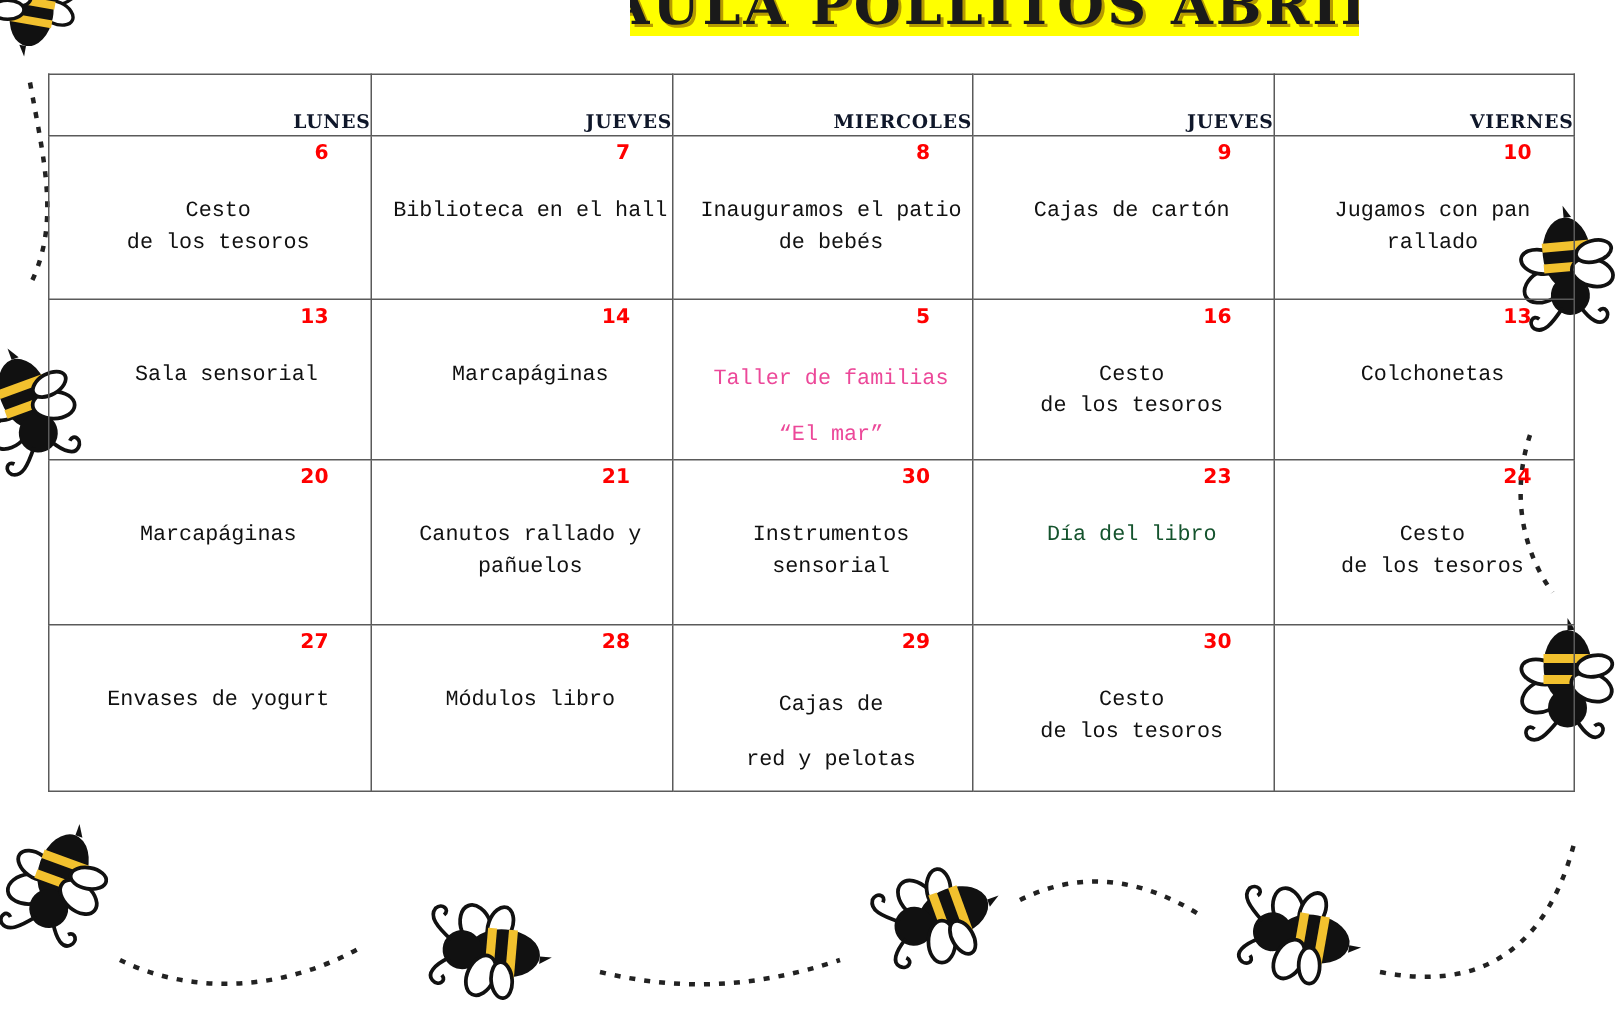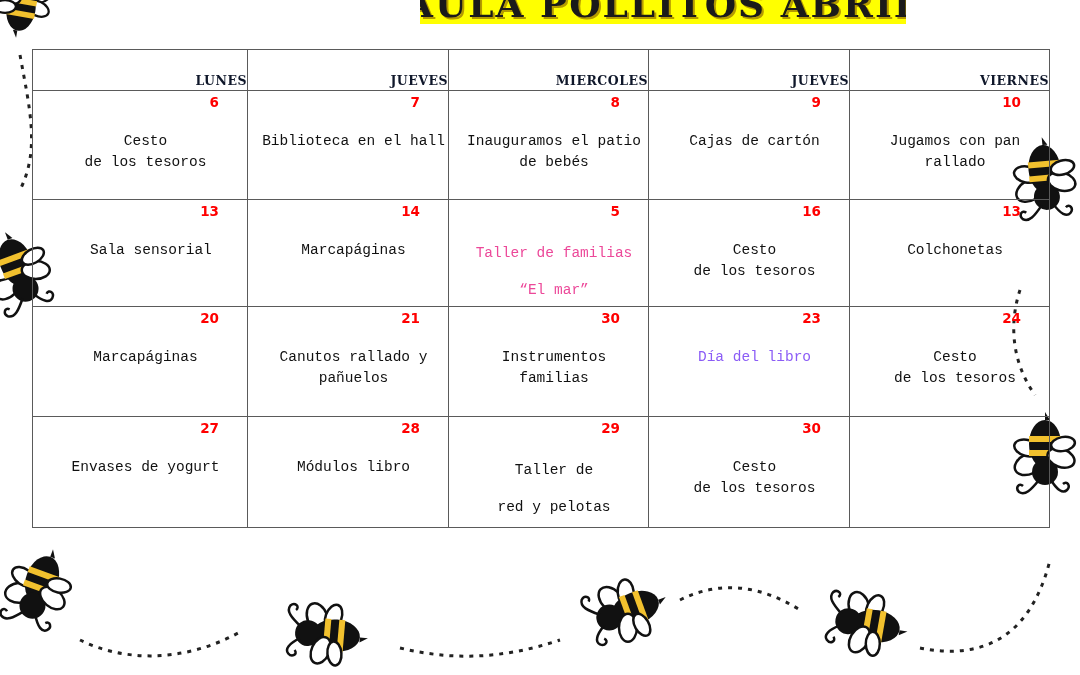--- a/index.html
+++ b/index.html
@@ -48,21 +48,21 @@
     }
     .act {
       position: absolute; left: 11px; right: 0; top: 40px;
       text-align: center; font-size: 14.5px; color: #111;
       line-height: 21px;
       font-family: Liberation Mono, monospace;
     }
     .act.loose { line-height: 37px; top: 35px; }
     .act.left { text-align: left; padding-left: 46px; }
     .act.navy { color: #ec4899; }
-    .act.purple { color: #8b5cf6; }
+    .act.purple { color: #14532d; }
     .deco { position: absolute; pointer-events: none; }
   </style>
 </head>
 <body>
 
 <svg class="deco" width="1080" height="675" viewBox="0 0 1080 675" style="left:0;top:0;">
   <defs>
     <g id="bee">
       <ellipse cx="-14" cy="-16" rx="10" ry="15" fill="#fff" stroke="#111" stroke-width="2.5" transform="rotate(-25 -14 -16)"></ellipse>
       <ellipse cx="2" cy="-18" rx="8" ry="13" fill="#fff" stroke="#111" stroke-width="2.5" transform="rotate(15 2 -18)"></ellipse>
@@ -218,21 +218,21 @@
         <span class="daynum">21</span>
         <div class="act">
             <div>Canutos rallado y</div>
             <div>pañuelos</div>
           </div>
       </td>
       <td>
         <span class="daynum">30</span>
         <div class="act">
             <div>Instrumentos</div>
-            <div>familias</div>
+            <div>sensorial</div>
           </div>
       </td>
       <td>
         <span class="daynum">23</span>
         <div class="act purple">
             <div>Día del libro</div>
           </div>
       </td>
       <td>
         <span class="daynum">24</span>
@@ -252,21 +252,21 @@
       </td>
       <td>
         <span class="daynum">28</span>
         <div class="act">
             <div>Módulos libro</div>
           </div>
       </td>
       <td>
         <span class="daynum">29</span>
         <div class="act loose">
-            <div>Taller de</div>
+            <div>Cajas de</div>
             <div>red y pelotas</div>
           </div>
       </td>
       <td>
         <span class="daynum">30</span>
         <div class="act">
             <div>Cesto</div>
             <div>de los tesoros</div>
           </div>
       </td>

